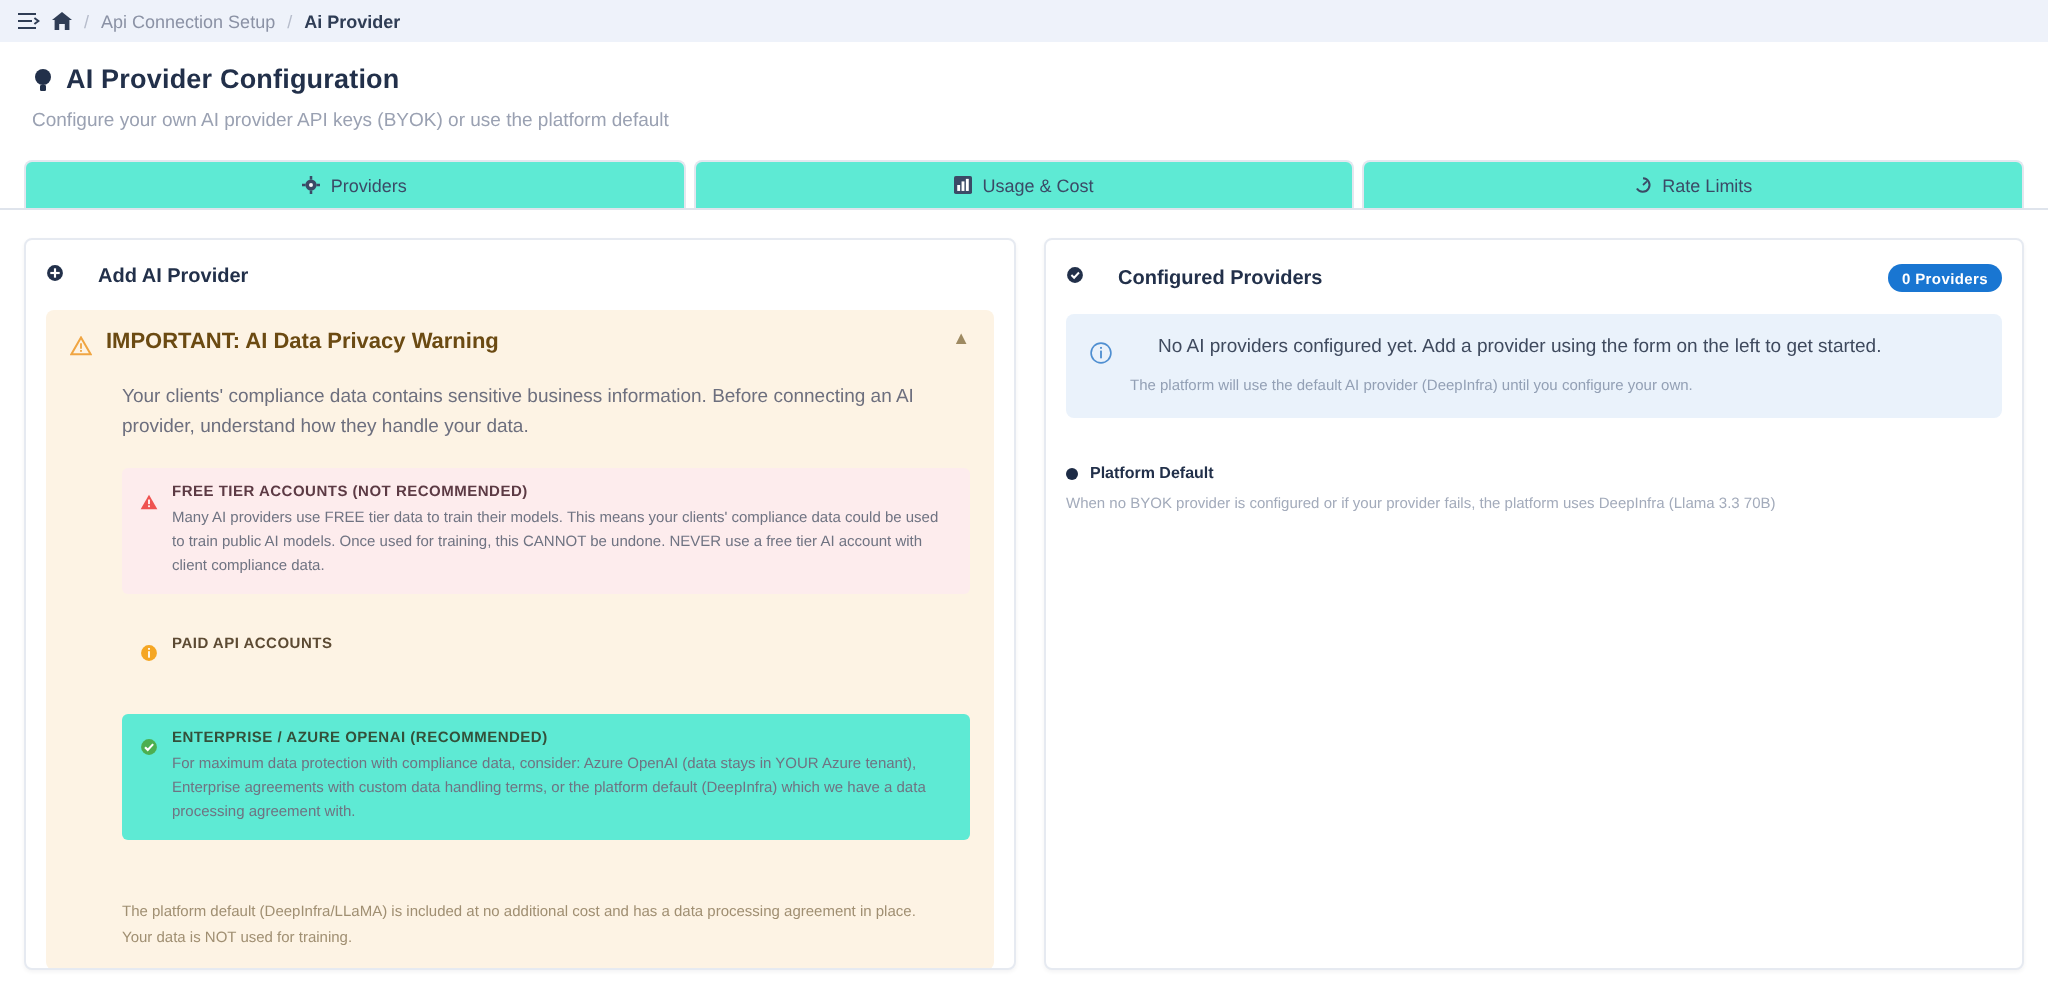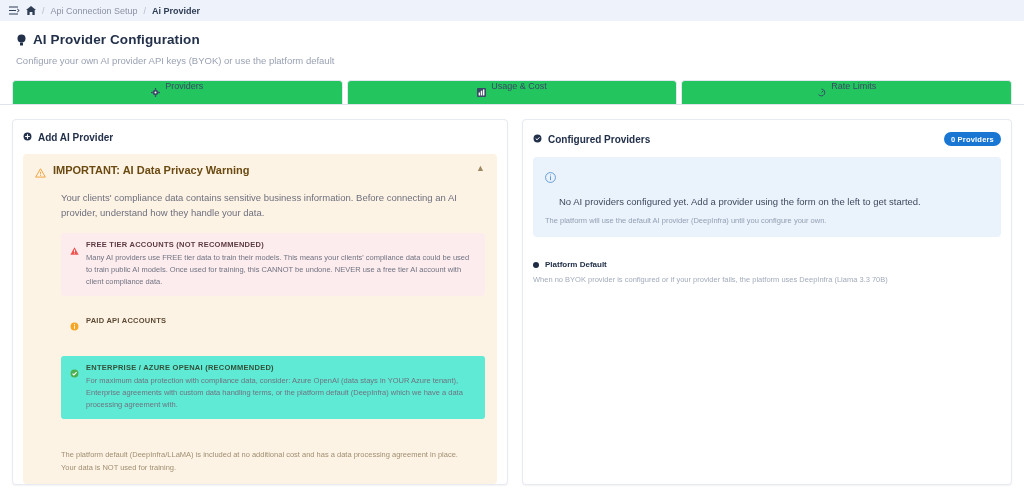--- a/index.html
+++ b/index.html
@@ -43,25 +43,25 @@
     margin-top: 14px;
     padding: 0 12px;
     display: flex;
     gap: 4px;
     border-bottom: 1px solid #dfe4ec;
     background: #fff;
   }
   .tab {
     flex: 1;
     height: 24px;
-    background: #22c55e;
+    background: #5eead4;
     border: 1px solid #e3e7ef;
     border-bottom: none;
     border-radius: 4px 4px 0 0;
-    display: flex; justify-content: center;
+    display: flex; align-items: center; justify-content: center;
     gap: 5px;
     font-size: 9px;
     color: #3b4a66;
   }
   .tab-ico { display:inline-flex; align-items:center; color:#3b4a66; }
 
   
   .body-wrap {
     display: flex;
     gap: 14px;
@@ -73,21 +73,21 @@
     border: 1px solid #e6eaf1;
     border-radius: 4px;
     box-shadow: 0 1px 2px rgba(16,24,40,.05);
     padding: 12px 10px;
     overflow: hidden;
   }
   .card-left  { width: 496px; }
   .card-right { width: 490px; }
 
   .card-head {
-    display: flex; align-items: center; gap: 6px;
+    display: flex; align-items: center; gap: 17px;
     font-size: 10px; font-weight: bold; color: #22304a;
     margin-bottom: 11px;
   }
   .card-head .sp { flex: 1; }
 
   .badge {
     background: #1976d2; color: #fff;
     font-size: 7.5px; font-weight: bold;
     padding: 2.5px 7px; border-radius: 9px;
     letter-spacing: .2px;
@@ -137,21 +137,21 @@
     margin: 30px 0 0 26px;
     font-size: 7.5px; color: #a08f72; line-height: 1.65;
     max-width: 412px;
   }
 
   
   .info-box {
     background: #eaf2fb;
     border-radius: 4px;
     padding: 11px 12px 12px 12px;
-    display: flex; gap: 9px; flex-direction: column;
+    display: flex; gap: 9px;
   }
   .info-ico { flex: 0 0 auto; margin-top: 1px; }
   .info-main {
     font-size: 9.5px; color: #3f4a5e; margin-bottom: 9px;
     margin-left: 14px;
   }
   .info-sub { font-size: 7.5px; color: #93a0b5; }
 
   .pd-row {
     display: flex; align-items: center; gap: 6px;

